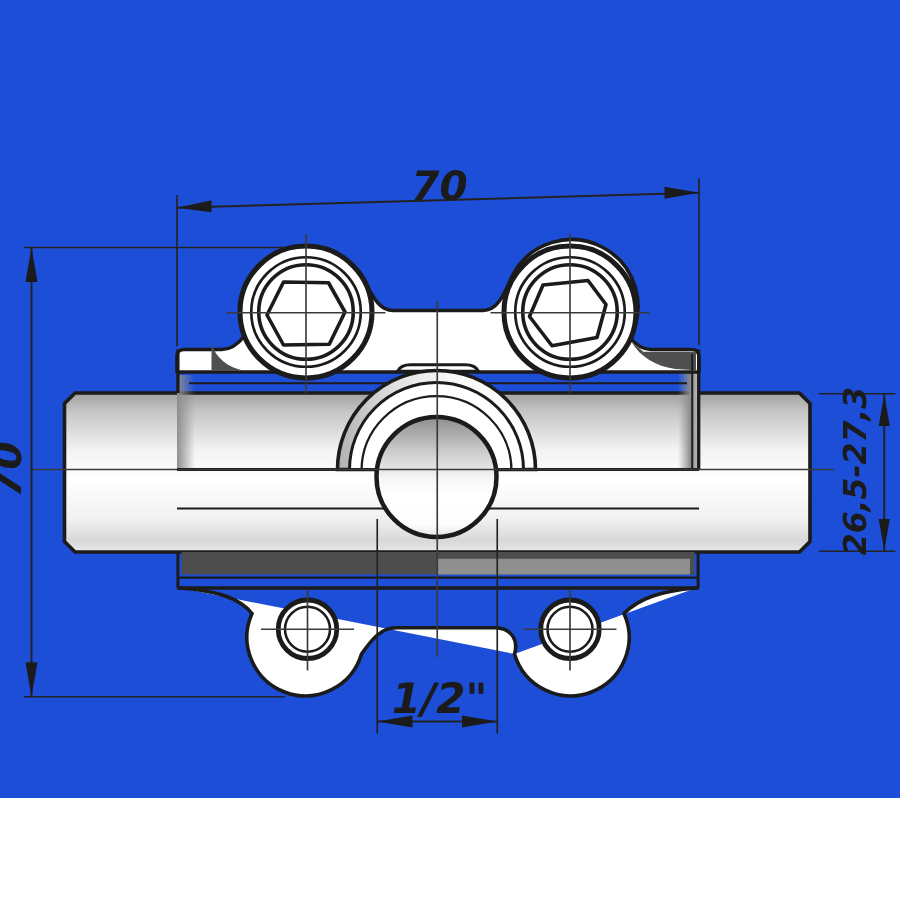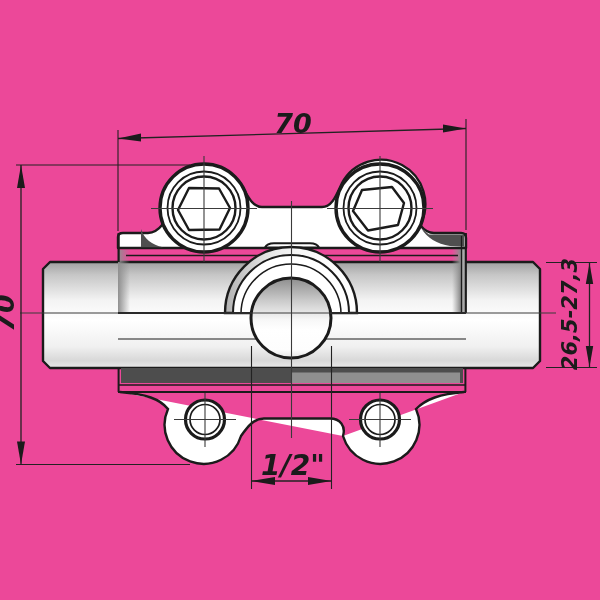--- a/index.html
+++ b/index.html
@@ -1,16 +1,16 @@
 <!DOCTYPE html>
 <html><head>
 <meta charset="utf-8">
 <style>
   html,body{margin:0;padding:0;background:#ffffff;}
-  .stage{width:600px;height:600px;background:#ec4899;position:relative;overflow:hidden;
+  .stage{width:600px;height:532px;background:#1d4ed8;position:relative;overflow:hidden;
          font-family:"DejaVu Sans","Liberation Sans",sans-serif;}
   svg{display:block;}
   text.dim{font-family:"DejaVu Sans","Liberation Sans",sans-serif;
            font-weight:bold;font-style:italic;fill:#1b1b1b;}
 </style>
 </head>
 <body>
 
 <div class="stage">
 <svg viewBox="0 0 600 600" width="600" height="600">

